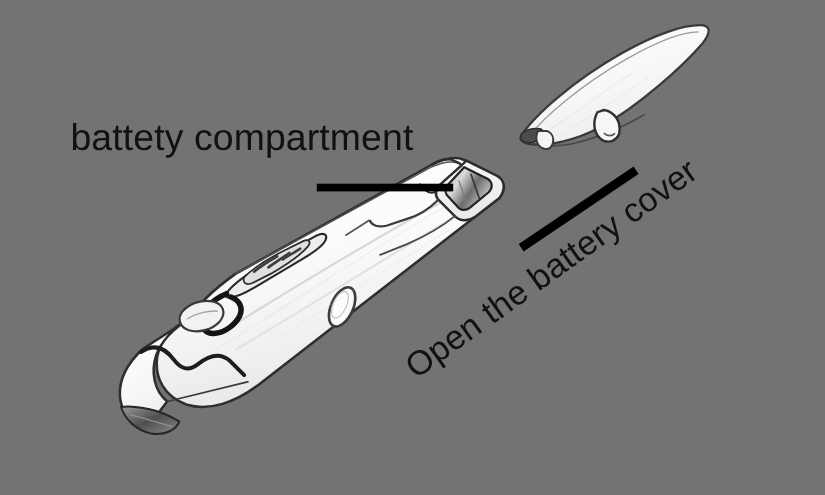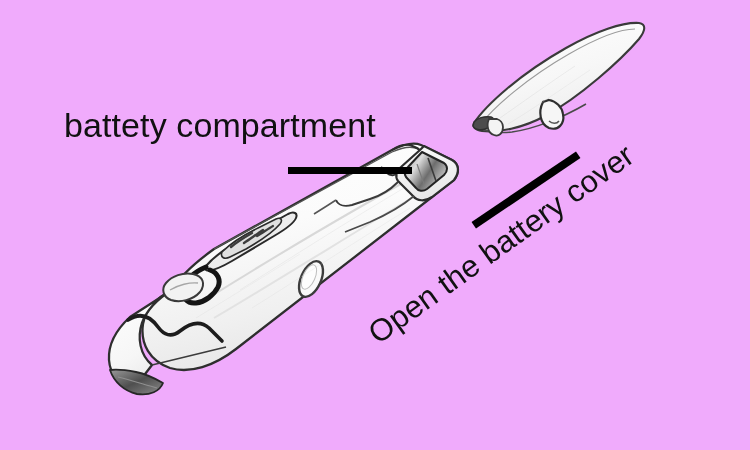--- a/index.html
+++ b/index.html
@@ -8,21 +8,21 @@
     padding: 0;
     background: #ffffff;
   }
   body {
     font-family: "Liberation Sans", sans-serif;
   }
   #stage {
     position: relative;
     width: 750px;
     height: 450px;
-    background: #f0abfc;
+    background: #737373;
     overflow: hidden;
   }
   #artwork {
     position: absolute;
     left: 0;
     top: 0;
     width: 750px;
     height: 450px;
   }
   .label {

